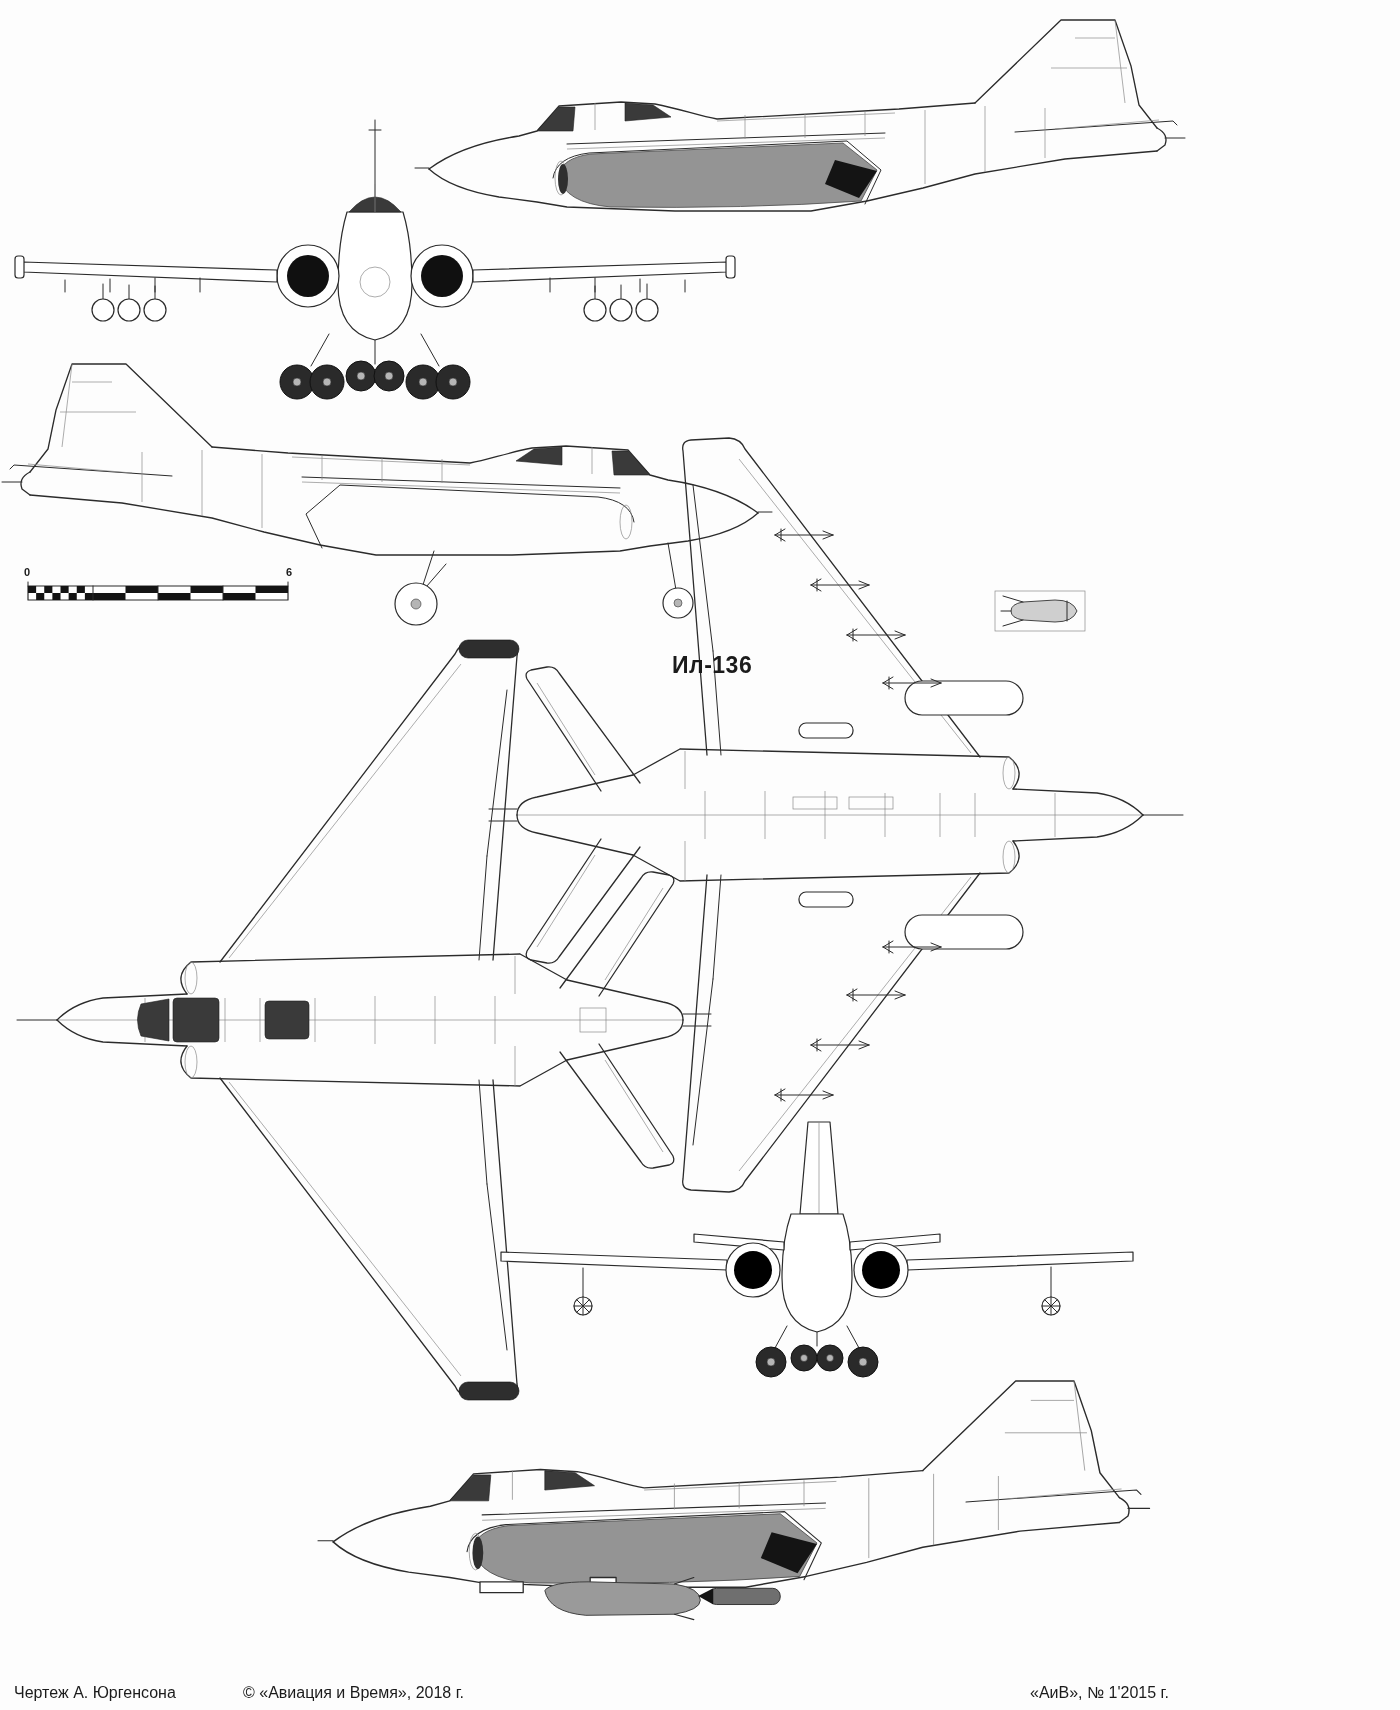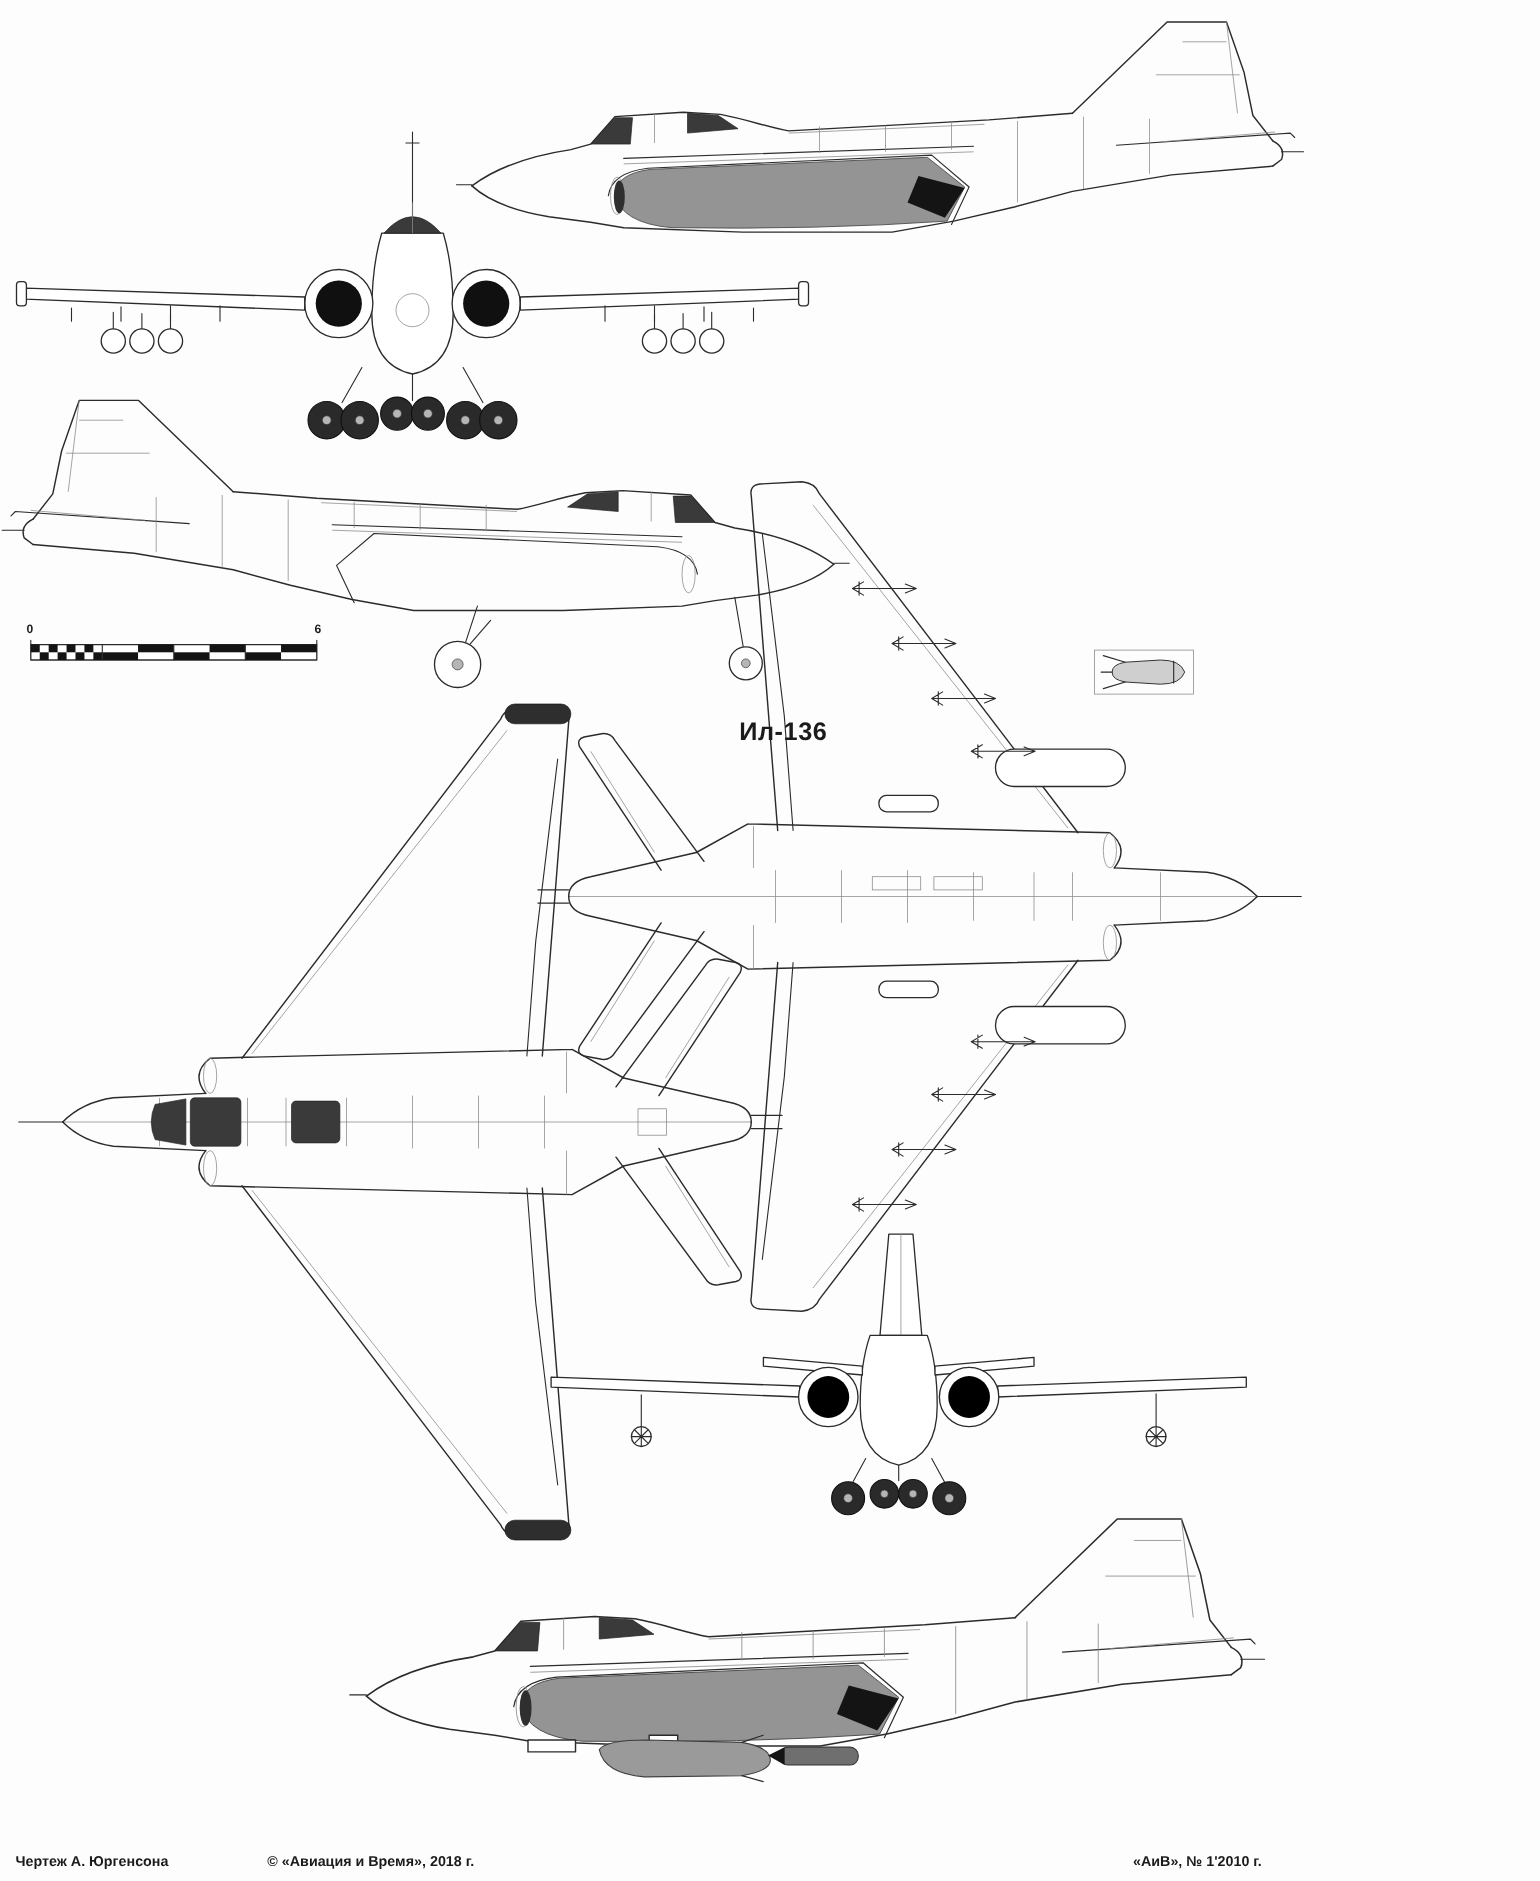--- a/index.html
+++ b/index.html
@@ -14,21 +14,21 @@
   .fillw{fill:#ffffff;stroke:#2b2b2b;stroke-width:1.2;stroke-linejoin:round;}
   .dark{fill:#3a3a3a;stroke:#1e1e1e;stroke-width:0.6;}
   .shade{fill:#949494;stroke:#4a4a4a;stroke-width:0.8;}
   .black{fill:#141414;stroke:none;}
   .store{fill:#9a9a9a;stroke:#3d3d3d;stroke-width:0.9;}
   .wheel{fill:#2a2a2a;stroke:#111;stroke-width:1;}
   .hub{fill:#b5b5b5;stroke:#333;stroke-width:0.6;}
   .txt{position:absolute;white-space:nowrap;}
   .title{font-size:23px;font-weight:bold;letter-spacing:.5px;}
   .scalelab{font-size:11px;font-weight:bold;}
-  .footer{font-size:13px;font-weight:bold;}
+  .footer{font-size:16px;font-weight:normal;}
 </style>
 </head>
 <body>
 
 <div id="page">
 
   <svg width="1400" height="1710" viewBox="0 0 1400 1710">
     <defs>
 
       <g id="side-base">
@@ -263,14 +263,14 @@
     </g>
   </svg>
 
   <div class="txt title" style="left:672px; top:652px;">Ил-136</div>
 
   <div class="txt scalelab" style="left:24px; top:566px;">0</div>
   <div class="txt scalelab" style="left:286px; top:566px;">6</div>
 
   <div class="txt footer" style="left:14px; top:1684px;">Чертеж А. Юргенсона</div>
   <div class="txt footer" style="left:243px; top:1684px;">© «Авиация и Время», 2018 г.</div>
-  <div class="txt footer" style="left:1030px; top:1684px;">«АиВ», № 1'2010 г.</div>
+  <div class="txt footer" style="left:1030px; top:1684px;">«АиВ», № 1'2015 г.</div>
 </div>
 
 </body></html>

